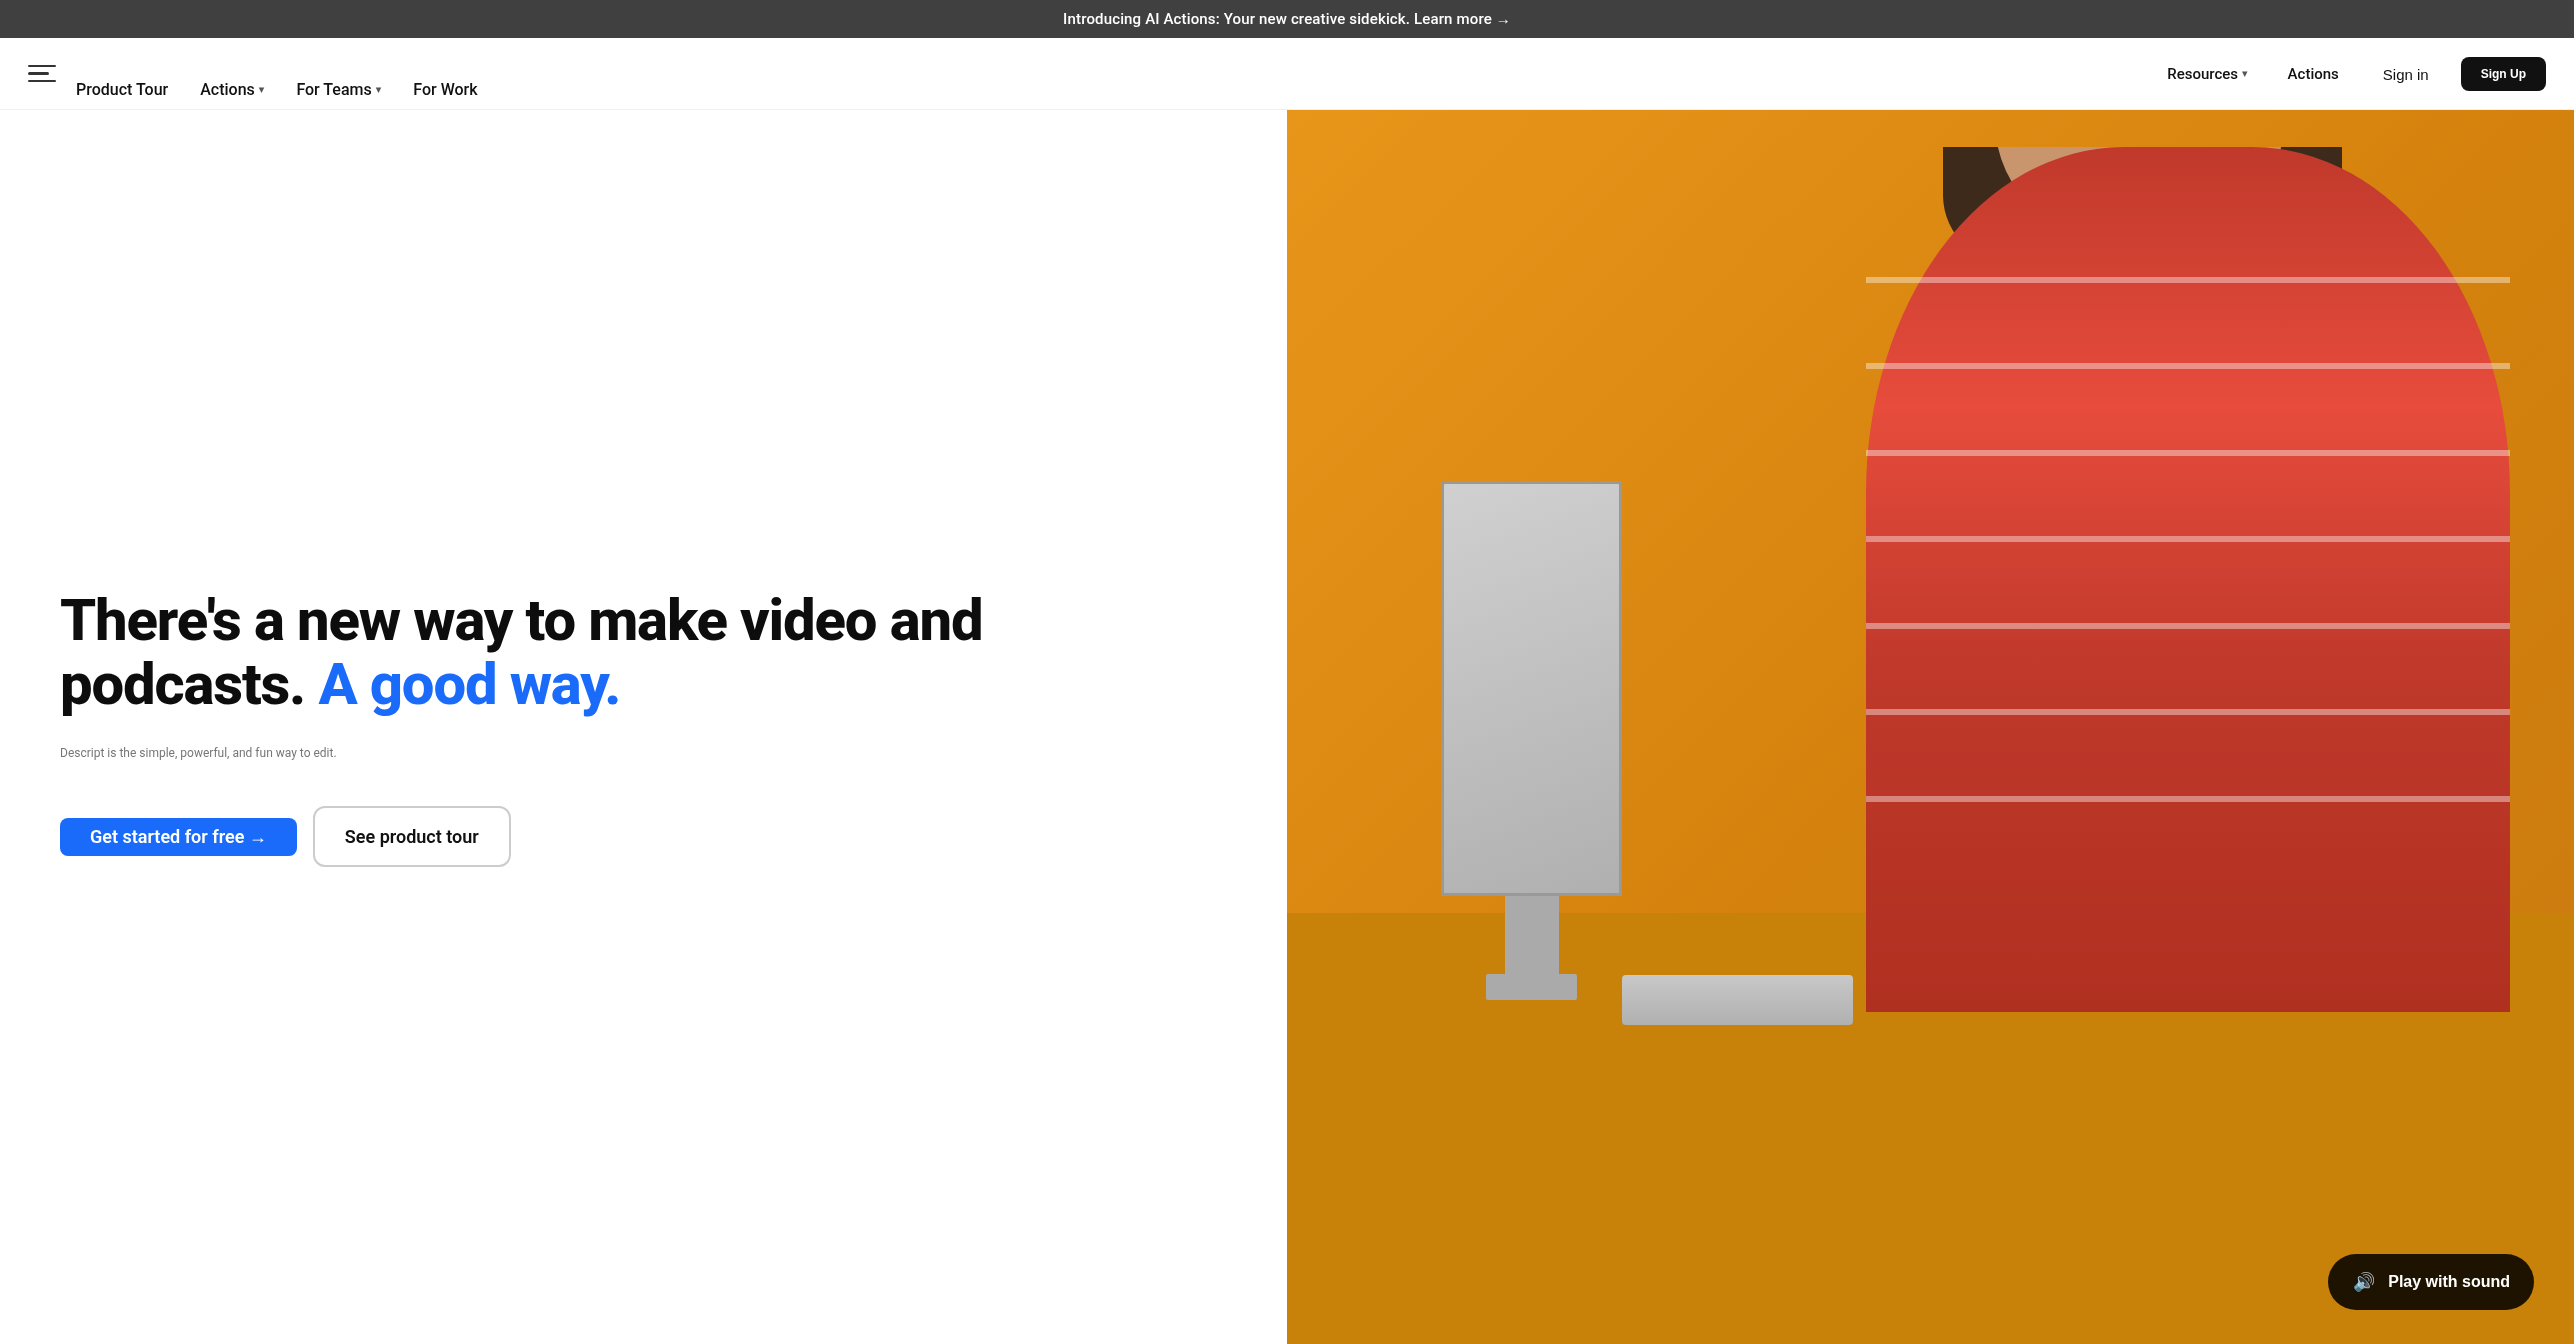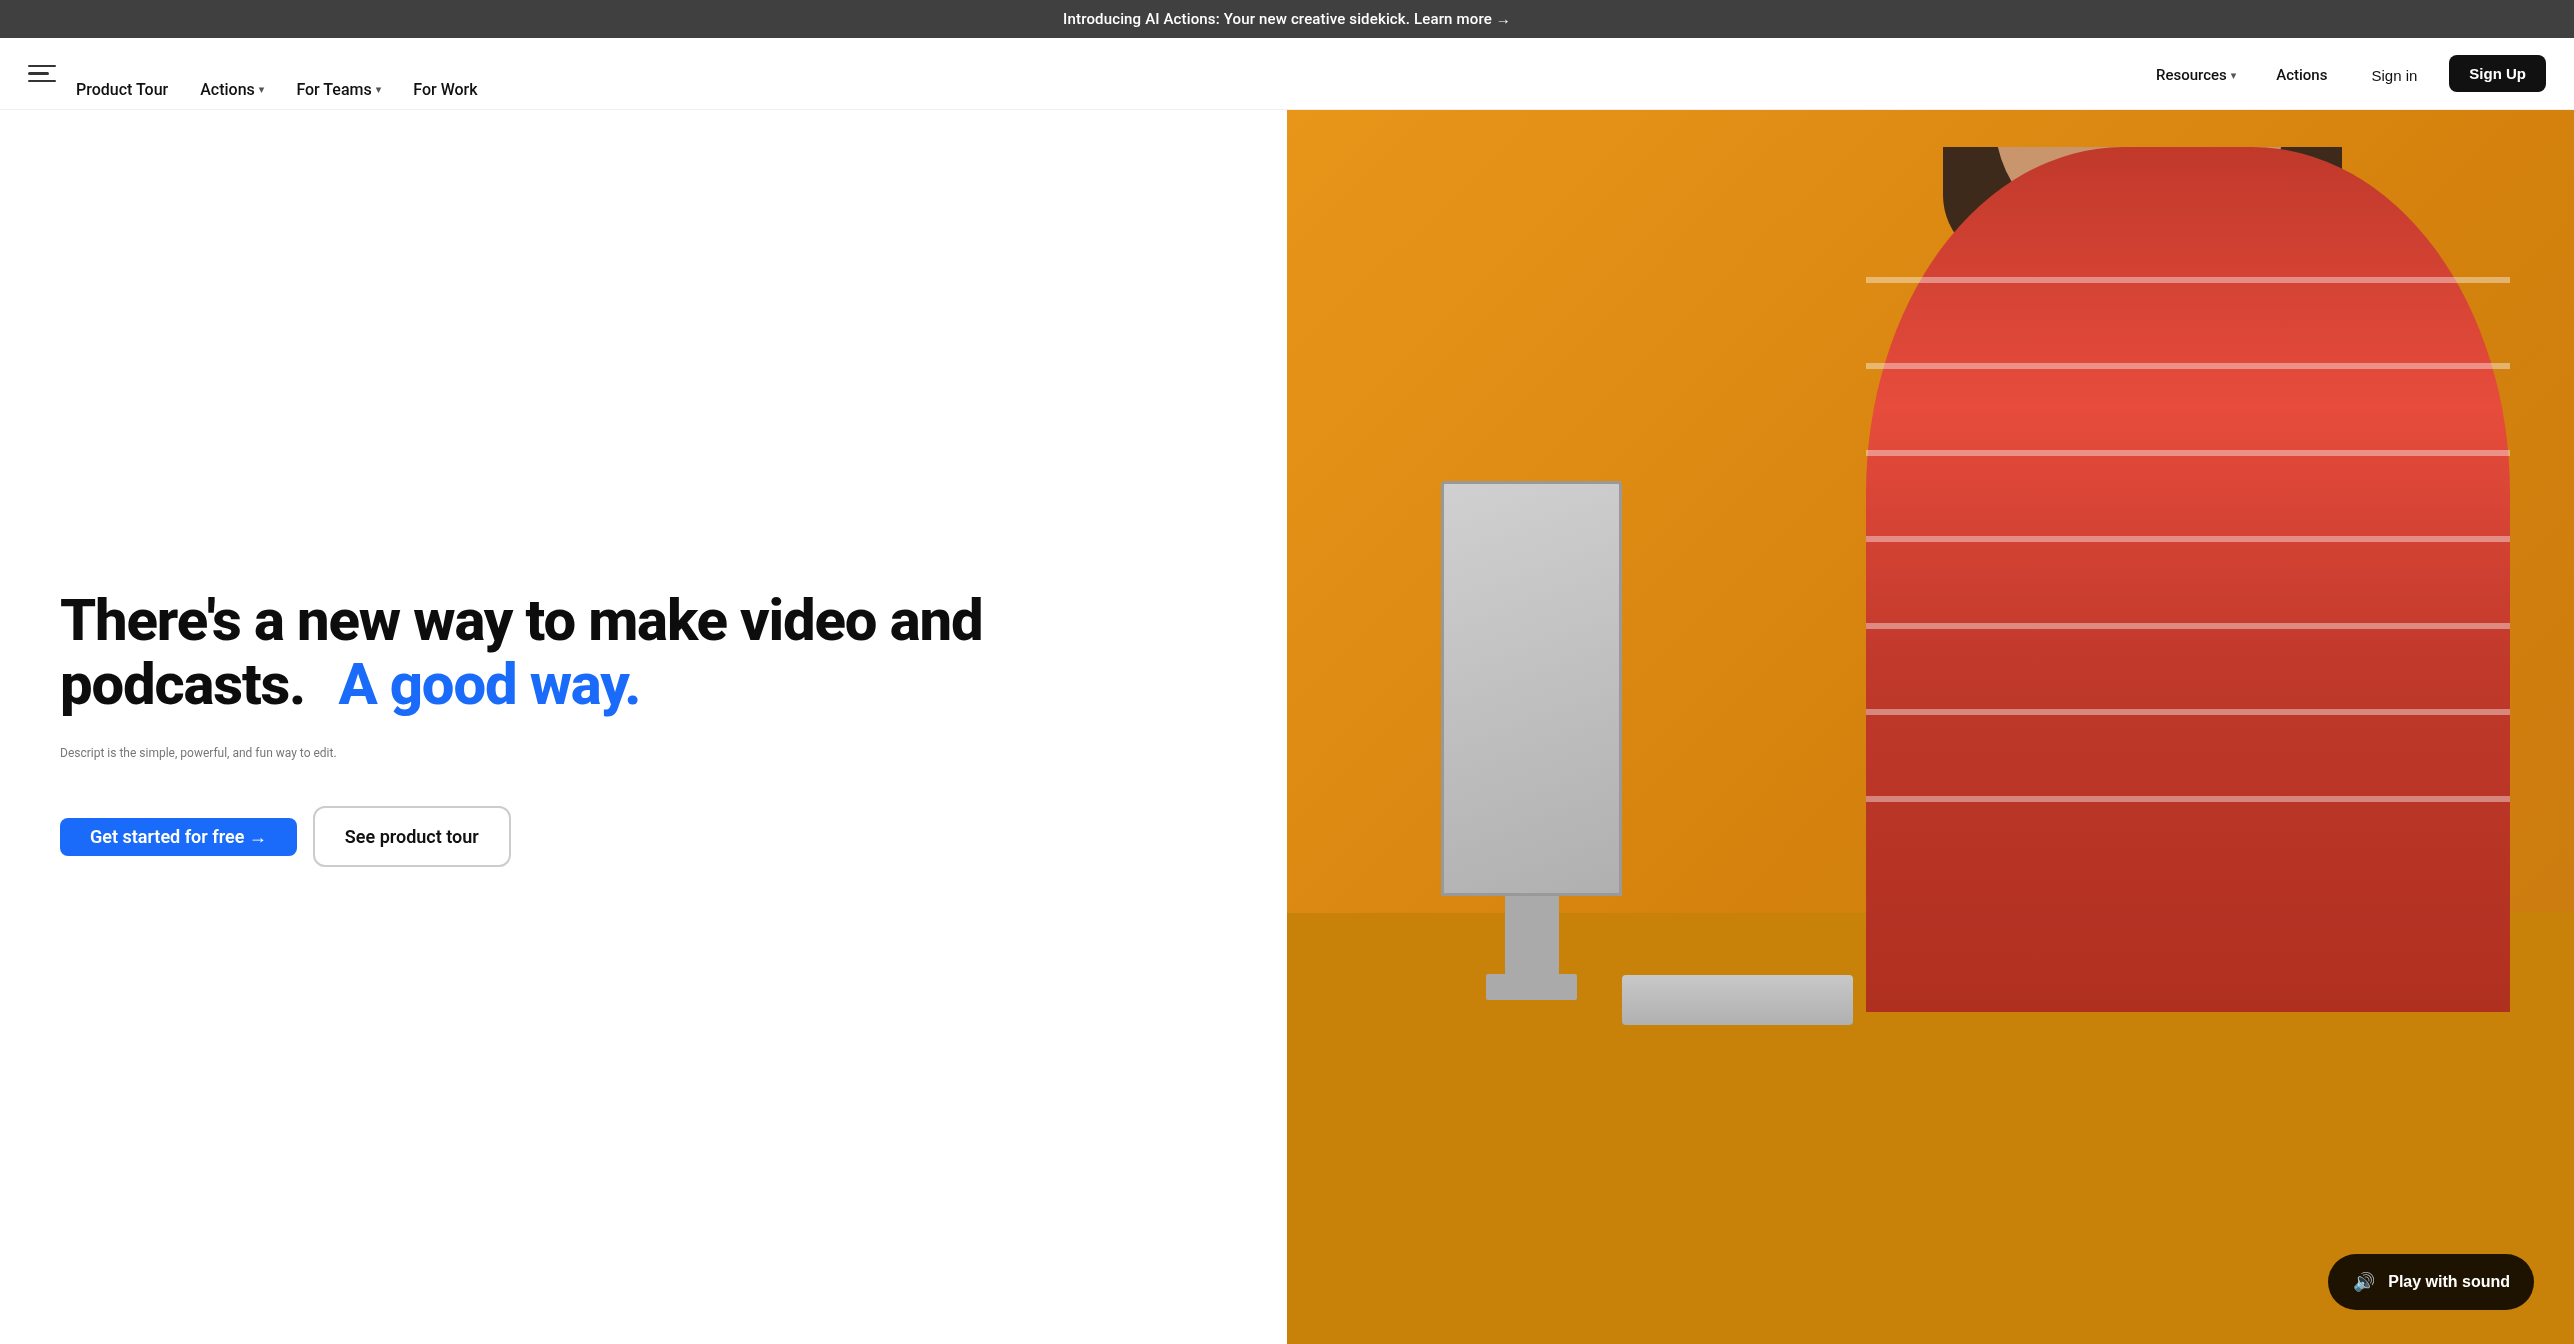--- a/index.html
+++ b/index.html
@@ -80,21 +80,21 @@
       font-weight: 500;
       color: #111;
       background: transparent;
       border: none;
       cursor: pointer;
       border-radius: 6px;
     }
 
     .btn-signup {
       padding: 10px 20px;
-      font-size: 15px;
+      font-size: 12px;
       font-weight: 600;
       color: #fff;
       background: #111;
       border: none;
       border-radius: 8px;
       cursor: pointer;
     }
 
     
     .hero {
@@ -116,21 +116,20 @@
       font-size: 58px;
       font-weight: 800;
       line-height: 1.1;
       color: #0d0d0d;
       margin-bottom: 28px;
       letter-spacing: -0.02em;
     }
 
     .hero-headline .highlight {
       color: #1a6bfa;
-      margin-left: 20px;
     }
 
     .hero-subtext {
       font-size: 12px;
       color: #777;
       line-height: 1.5;
       margin-bottom: 44px;
       max-width: 520px;
     }
 

